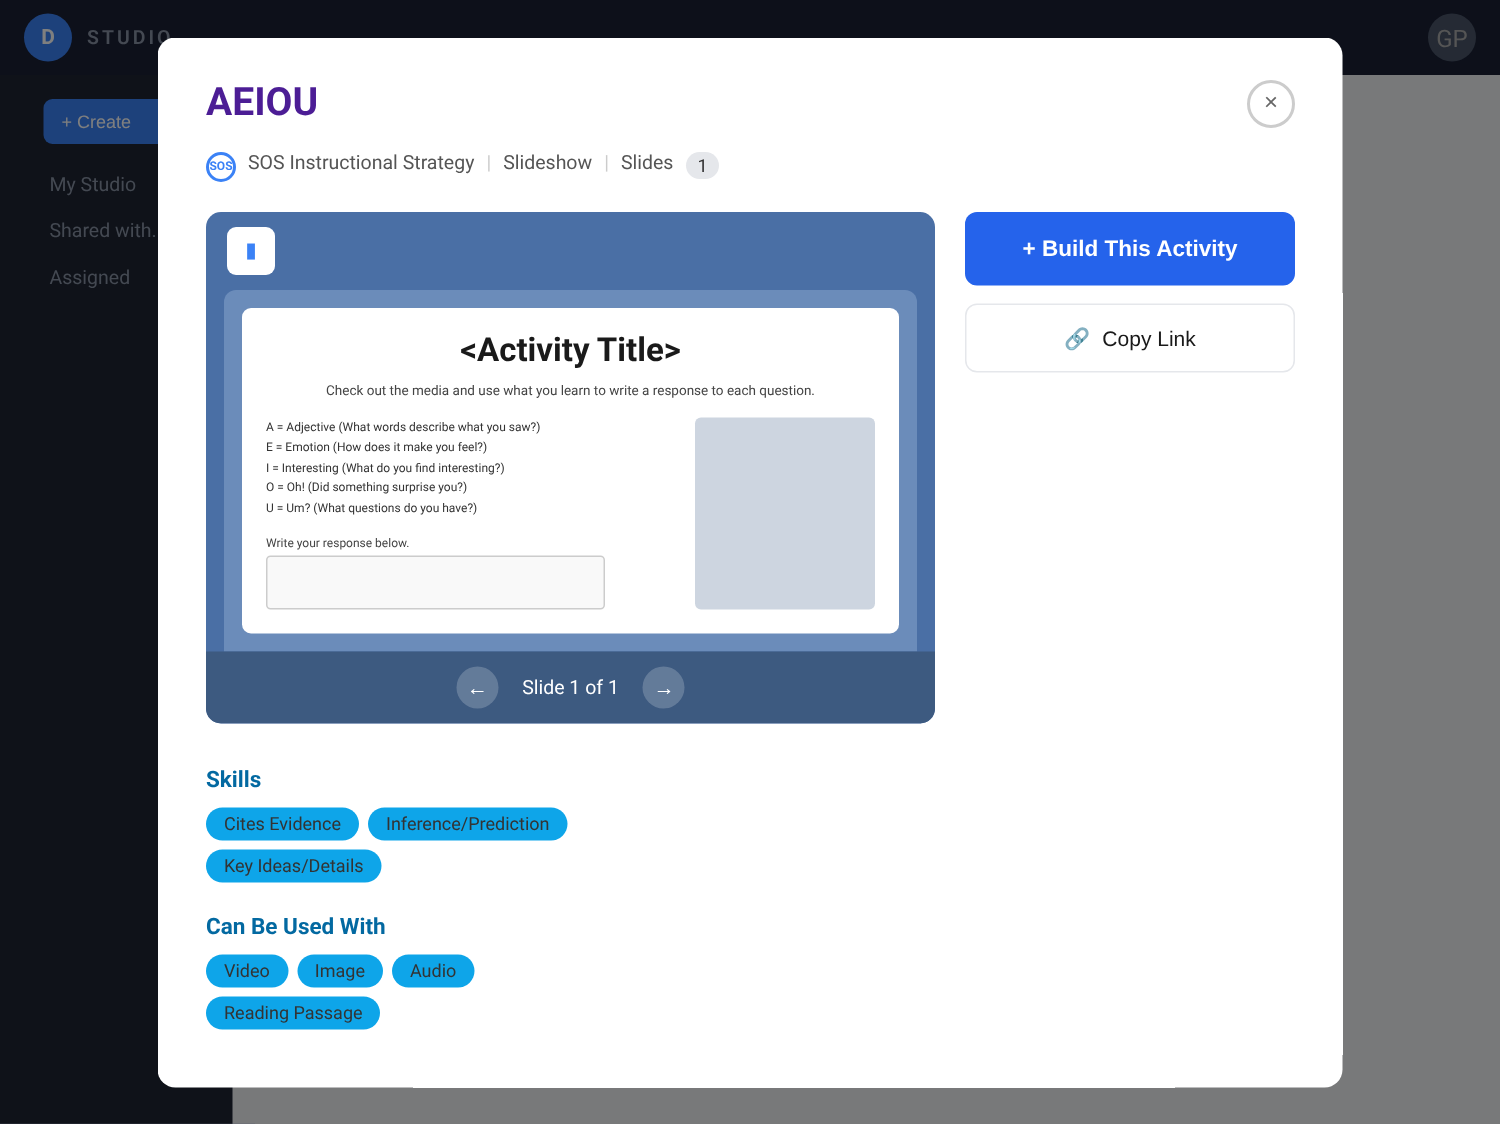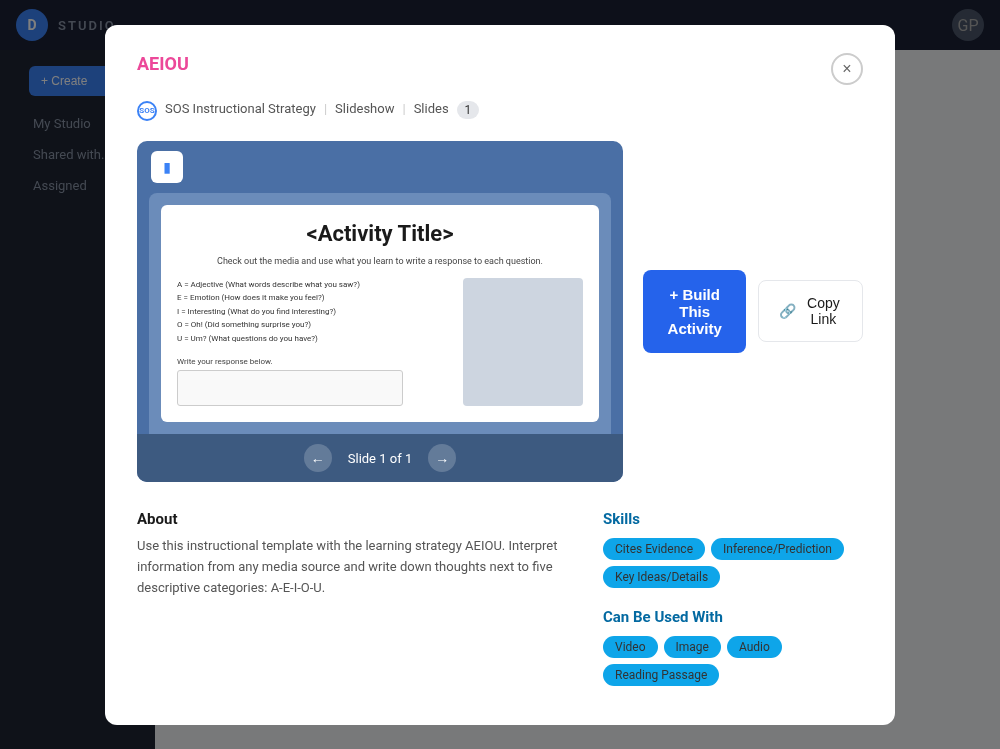--- a/index.html
+++ b/index.html
@@ -104,23 +104,23 @@
       overflow-y: auto;
     }
 
     .modal-header {
       display: flex;
       align-items: flex-start;
       justify-content: space-between;
       margin-bottom: 16px;
     }
     .modal-title {
-      font-size: 18px;
+      font-size: 26px;
       font-weight: 700;
-      color: #ec4899;
+      color: #4c1d95;
     }
     .modal-close {
       width: 32px; height: 32px;
       border-radius: 50%;
       border: 2px solid #ccc;
       background: white;
       cursor: pointer;
       display: flex; align-items: center; justify-content: center;
       font-size: 16px;
       color: #666;
@@ -268,23 +268,22 @@
     }
     .slide-nav-text {
       font-size: 13px;
       color: white;
     }
 
     
     .action-panel {
       width: 220px;
       display: flex;
-      flex-direction: row;
+      flex-direction: column;
       gap: 12px;
-      align-items: center;
     }
 
     .build-btn {
       background: #2563eb;
       color: white;
       border: none;
       border-radius: 8px;
       padding: 16px 20px;
       font-size: 15px;
       font-weight: 600;
@@ -454,24 +453,20 @@
       </button>
       <button class="copy-link-btn">
         <span style="font-size:14px;">🔗</span>
         <span>Copy Link</span>
       </button>
     </div>
 
   </div>
 
   <div class="modal-about">
-    <div class="about-left">
-      <div class="about-heading">About</div>
-      <p class="about-text">Use this instructional template with the learning strategy AEIOU. Interpret information from any media source and write down thoughts next to five descriptive categories: A-E-I-O-U.</p>
-    </div>
     <div class="about-right">
       <div class="skills-section">
         <div class="section-label">Skills</div>
         <div class="tags" id="skills-tags-container">
             <span class="tag">Cites Evidence</span>
             <span class="tag">Inference/Prediction</span>
             <span class="tag">Key Ideas/Details</span>
           </div>
       </div>
       <div class="skills-section">

